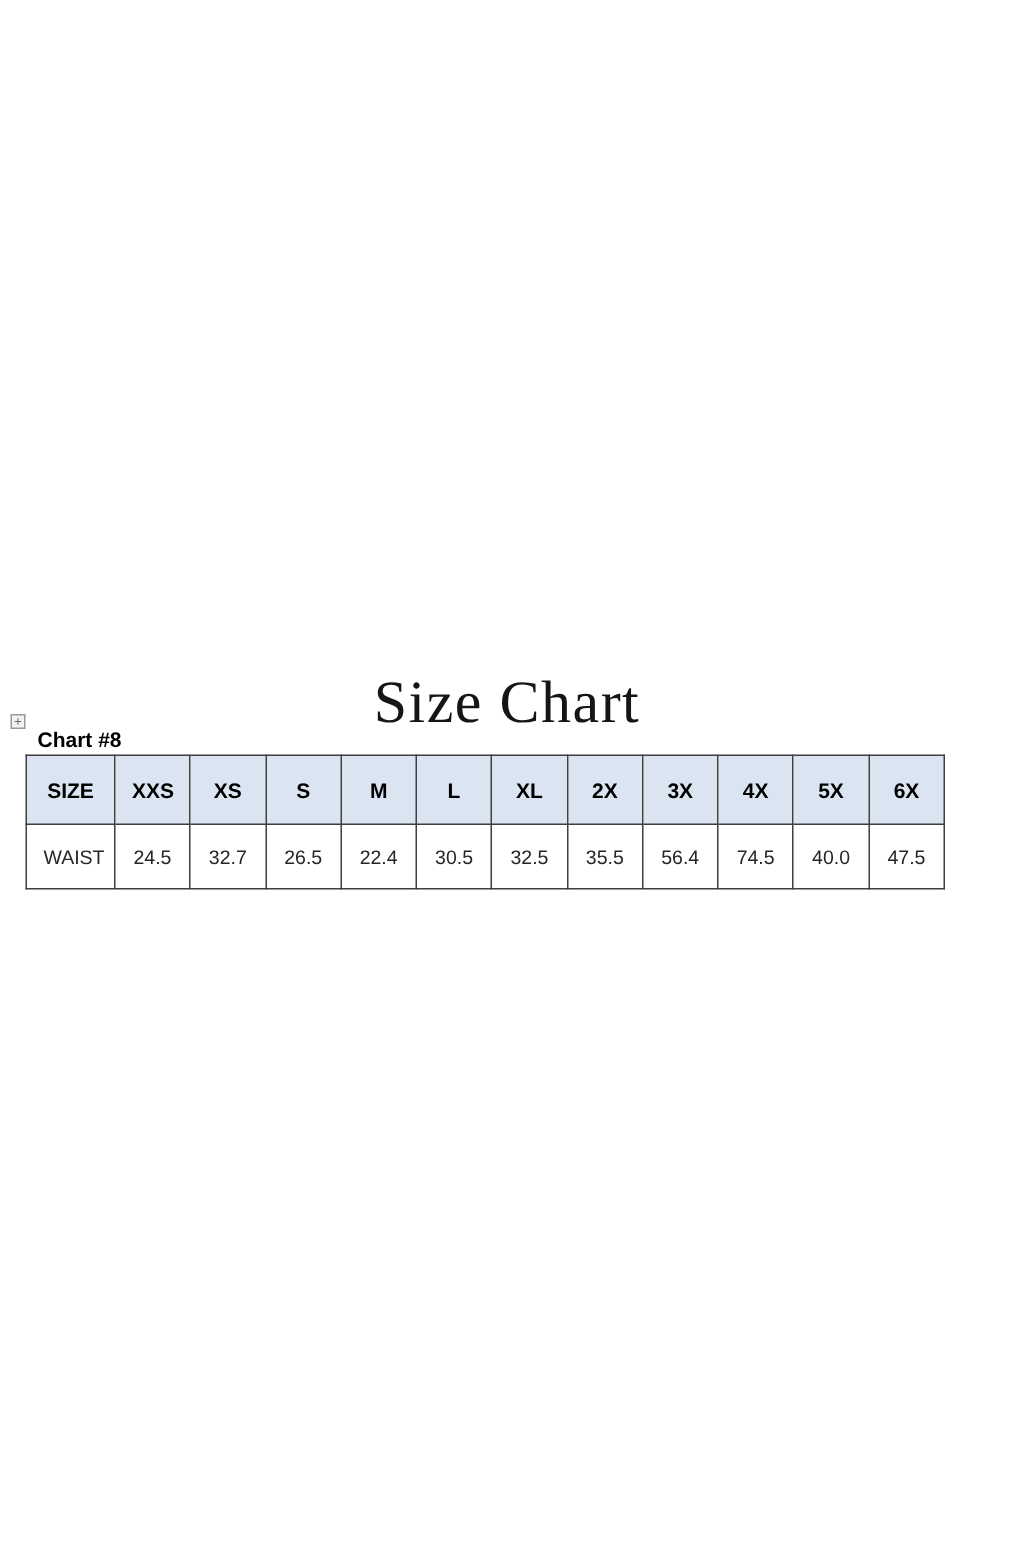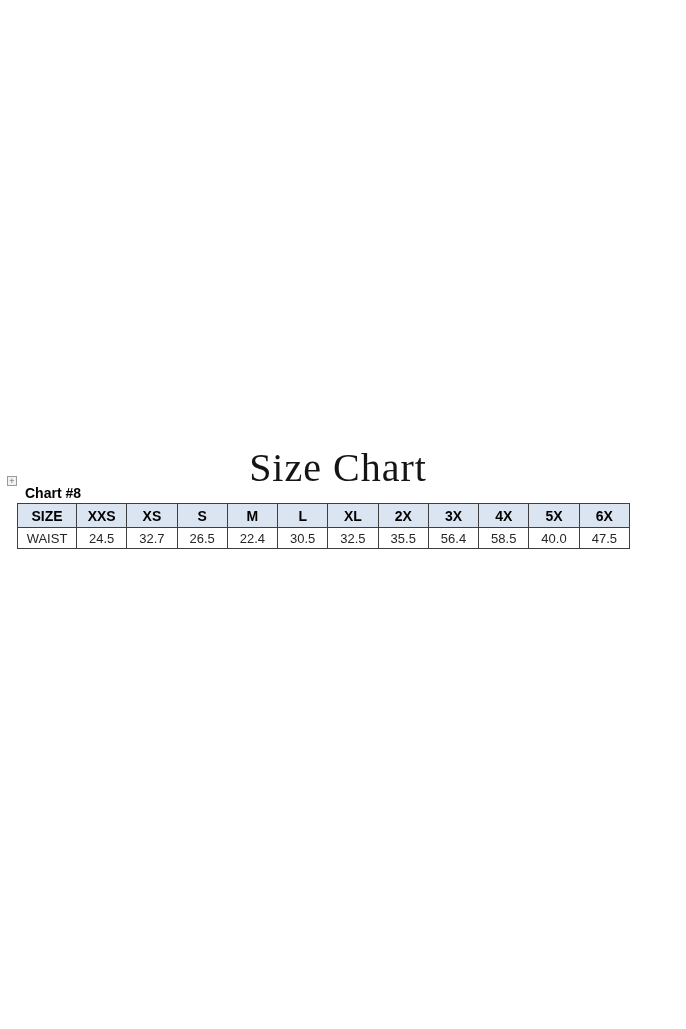--- a/index.html
+++ b/index.html
@@ -55,21 +55,21 @@
     position: absolute;
     left: 17px;
     top: 503px;
     width: 613px;
     border-collapse: collapse;
     table-layout: fixed;
   }
   .size-chart th,
   .size-chart td {
     border: 1px solid var(--border, #3f3f3f);
-    padding: 0;
+    padding: 11px;
     text-align: center;
     vertical-align: middle;
     overflow: hidden;
   }
   .size-chart th {
     background: var(--header-bg, #dbe5f1);
     height: 23px;
     font-size: 14px;
     font-weight: bold;
     color: #000000;
@@ -127,18 +127,18 @@
     <tr>
       <td>WAIST</td>
       <td>24.5</td>
       <td>32.7</td>
       <td>26.5</td>
       <td>22.4</td>
       <td>30.5</td>
       <td>32.5</td>
       <td>35.5</td>
       <td>56.4</td>
-      <td>58.5</td>
+      <td>74.5</td>
       <td>40.0</td>
       <td>47.5</td>
     </tr>
   </tbody>
 </table>
 
 </body></html>

